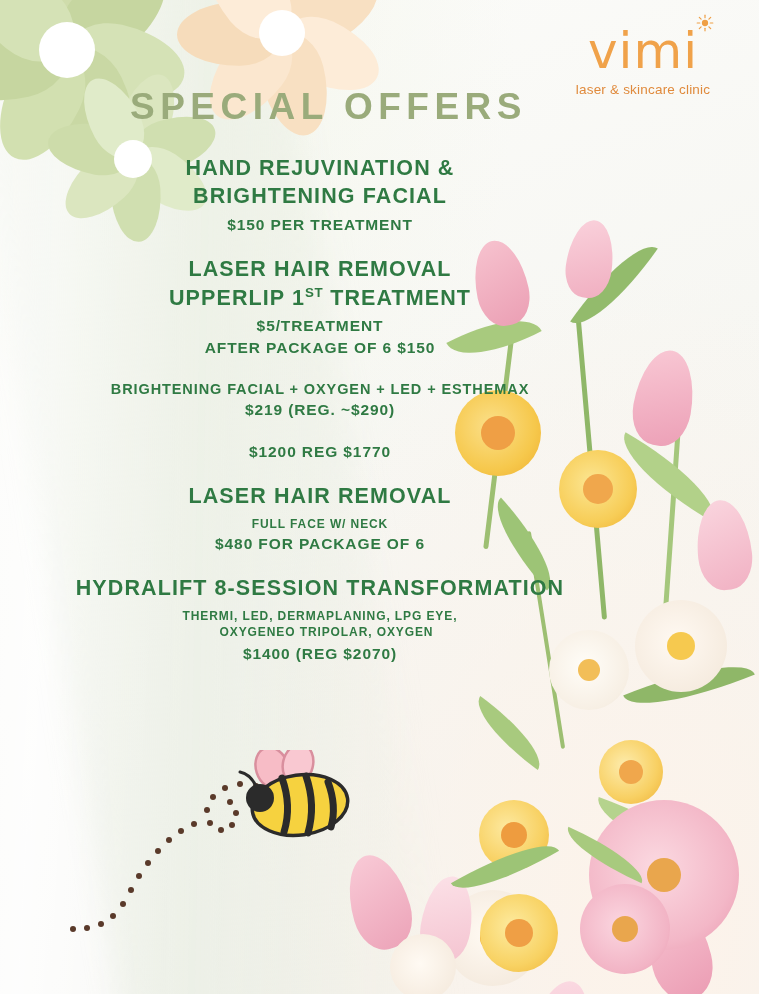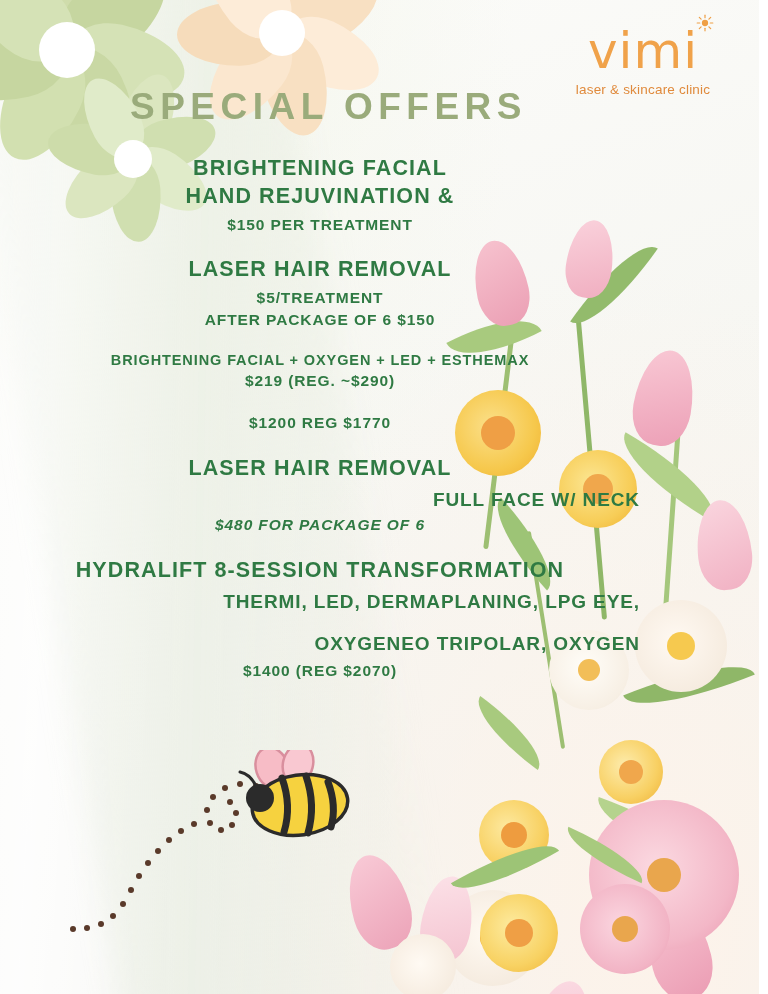--- a/index.html
+++ b/index.html
@@ -149,22 +149,21 @@
   }
   .offer-sub {
     color: #2f7a43;
     font-weight: 700;
     font-size: 14.5px;
     letter-spacing: 0.9px;
     line-height: 1.4;
     margin: 5px 0 0 0;
   }
   .offer-sub.bigger {
-    font-size: 19px;
-    text-align: right;
+    font-size: 12px;
   }
   .offer-price {
     color: #2f7a43;
     font-weight: 700;
     font-size: 15.5px;
     letter-spacing: 0.9px;
     line-height: 1.4;
     margin: 3px 0 0 0;
   }
   sup.ord {
@@ -295,50 +294,51 @@
           </g>
         </svg></div>
     <div class="logo-tag">laser &amp; skincare clinic</div>
   </div>
 
   <div class="content">
 
     <h1 class="title">SPECIAL OFFERS</h1>
 
     <div class="offer">
+      <p class="offer-name">HAND REJUVINATION &amp;</p>
       <p class="offer-name">BRIGHTENING FACIAL</p>
-      <p class="offer-name">HAND REJUVINATION &amp;</p>
       <p class="offer-price">$150 PER TREATMENT</p>
     </div>
 
     <div class="offer">
       <p class="offer-name">LASER HAIR REMOVAL</p>
+      <p class="offer-name">UPPERLIP 1<sup class="ord">ST</sup> TREATMENT</p>
       <p class="offer-price">$5/TREATMENT</p>
       <p class="offer-price" style="margin-top:0;">AFTER PACKAGE OF 6 $150</p>
     </div>
 
     <div class="offer">
       <p class="offer-sub">BRIGHTENING FACIAL + OXYGEN + LED + ESTHEMAX</p>
       <p class="offer-price" style="margin-top:0;">$219 (REG. ~$290)</p>
     </div>
 
     <div class="offer">
       <p class="offer-price">$1200 REG $1770</p>
     </div>
 
     <div class="offer">
       <p class="offer-name">LASER HAIR REMOVAL</p>
       <p class="offer-sub bigger">FULL FACE W/ NECK</p>
-      <p class="offer-price" style="margin-top:0;font-style:italic;">$480 FOR PACKAGE OF 6</p>
+      <p class="offer-price" style="margin-top:0;">$480 FOR PACKAGE OF 6</p>
     </div>
 
     <div class="offer">
       <p class="offer-name">HYDRALIFT 8-SESSION TRANSFORMATION</p>
       <p class="offer-sub bigger">THERMI, LED, DERMAPLANING, LPG EYE,</p>
-      <p class="offer-sub bigger" style="margin-top:16px;padding-left:13px;">OXYGENEO TRIPOLAR, OXYGEN</p>
+      <p class="offer-sub bigger" style="margin-top:0;padding-left:13px;">OXYGENEO TRIPOLAR, OXYGEN</p>
       <p class="offer-price" style="margin-top:2px;">$1400 (REG $2070)</p>
     </div>
 
   </div>
 
   <div class="bee-wrap">
     <svg width="320" height="200" viewBox="0 0 320 200">
 
       <g fill="#5a3a2a">
         <circle cx="196" cy="36" r="3"></circle>

